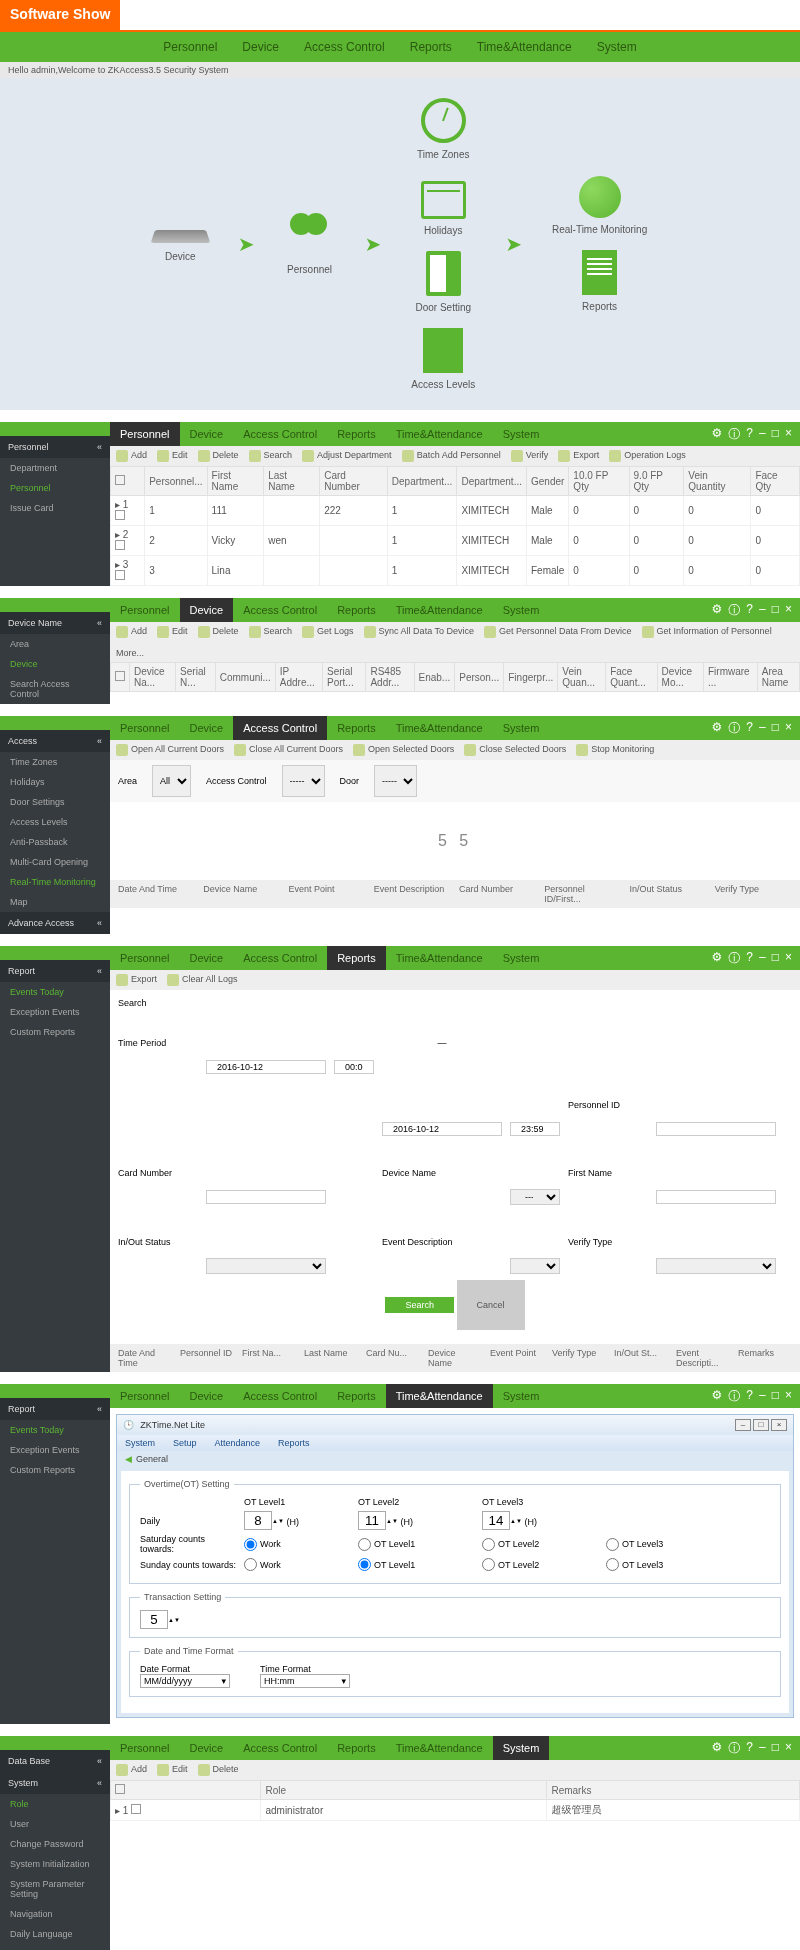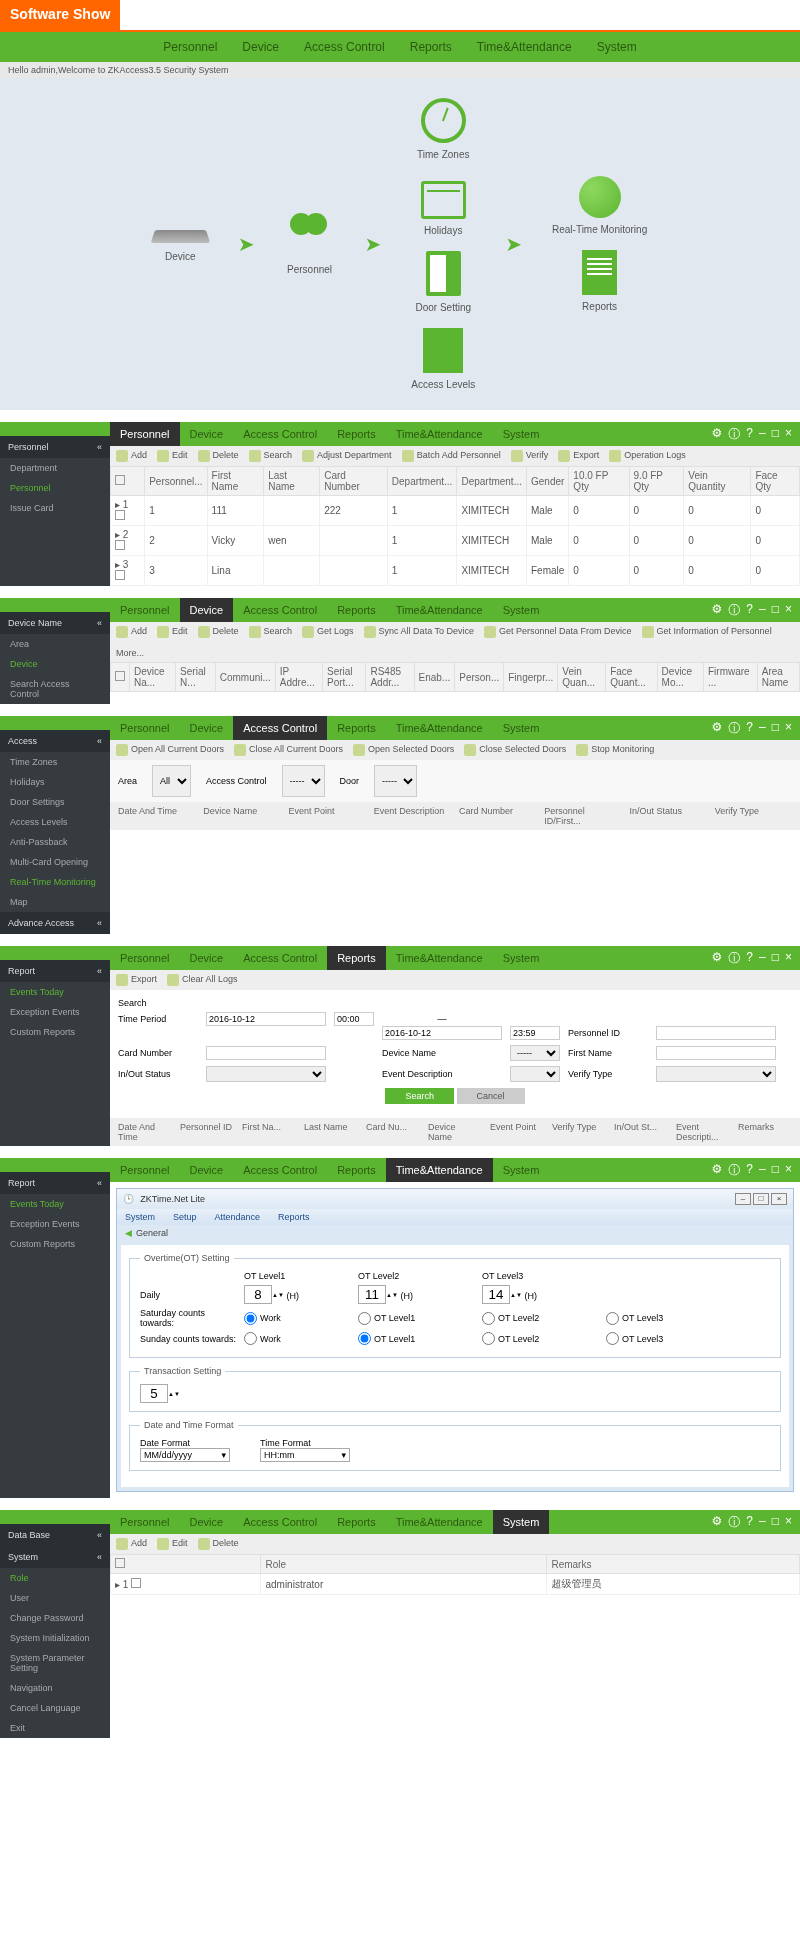--- a/index.html
+++ b/index.html
@@ -38,23 +38,23 @@
 th { background:#f2f2f2; color:#666; padding:3px 4px; text-align:left; font-weight:normal; border:1px solid #e0e0e0; }
 td { padding:3px 4px; border:1px solid #f0f0f0; color:#555; }
 .chk { width:10px; height:10px; border:1px solid #999; display:inline-block; }
 .filter-row { background:#f8f8f8; padding:5px 8px; display:flex; gap:15px; font-size:9px; align-items:center; }
 .filter-row select,.filter-row input { font-size:9px; padding:9px 3px; border:1px solid #ccc; }
 .big55 { text-align:center; font-size:16px; color:#888; letter-spacing:4px; padding:30px 0; }
 .event-head { background:#eee; padding:4px; display:flex; font-size:9px; color:#666; }
 .event-head span { flex:1; padding:0 4px; }
 .search-panel { padding:8px; font-size:9px; }
 .search-grid { display:grid; grid-template-columns:80px 120px 40px 120px 50px 80px 120px; gap:0 8px; align-items:center; margin-bottom:5px; }
-.search-grid input,.search-grid select { width:100%; font-size:9px; padding:1px 2px; border:1px solid #ccc; }
+.search-grid input,.search-grid select { width:100%; font-size:9px; padding:1px 10px; border:1px solid #ccc;margin-top:48px; }
 .btn-g { background:#5cb531; color:#fff; padding:3px 20px; border:none; font-size:9px; cursor:pointer; }
-.btn-c { background:#ccc; color:#555; padding:3px 20px; border:none; font-size:9px; cursor:pointer; }
+.btn-c { background:#ccc; color:#555; padding:20px 20px; border:none; font-size:9px; cursor:pointer; }
 
 
 .dialog { background:#dce8f4; border:1px solid #a5c1de; margin:6px; font-size:9px; }
 .dlg-title { background:linear-gradient(#f2f6fb,#dce8f4); padding:4px 6px; display:flex; align-items:center; gap:6px; color:#333; }
 .dlg-title .wbtn { margin-left:auto; display:flex; gap:2px; }
 .dlg-title .wbtn span { width:16px; height:12px; border:1px solid #888; background:#f0f0f0; font-size:8px; text-align:center; cursor:pointer; }
 .dlg-menu { background:linear-gradient(#e8f0fa,#d5e3f3); padding:3px 8px; display:flex; gap:18px; color:#1a4d8a; }
 .dlg-body { background:#fff; margin:4px; padding:8px; }
 .dlg-general { display:flex; align-items:center; gap:4px; padding:3px 8px; color:#444; }
 fieldset { border:1px solid #c0d0e0; padding:8px 10px; margin-bottom:8px; }
@@ -427,20 +427,21 @@
         </div>
     </div>
     <div class="filter-row">
       <span>Area</span>
       <select><option>All</option></select>
       <span>Access Control</span>
       <select><option>-----</option></select>
       <span>Door</span>
       <select><option>-----</option></select>
     </div>
+    <div class="big55">5 5</div>
     <div class="event-head" id="a-head">
         <span>Date And Time</span>
         <span>Device Name</span>
         <span>Event Point</span>
         <span>Event Description</span>
         <span>Card Number</span>
         <span>Personnel ID/First...</span>
         <span>In/Out Status</span>
         <span>Verify Type</span>
       </div>
@@ -685,21 +686,21 @@
     <div class="side-group">
         <span>System</span>
         <span>«</span>
       </div>
     <div class="side-item active">Role</div>
     <div class="side-item">User</div>
     <div class="side-item">Change Password</div>
     <div class="side-item">System Initialization</div>
     <div class="side-item">System Parameter Setting</div>
     <div class="side-item">Navigation</div>
-    <div class="side-item">Cancel Language</div>
+    <div class="side-item">Daily Language</div>
     <div class="side-item">Exit</div>
   </div>
   <div class="content">
     <div class="tabs">
       <div class="tab">Personnel</div>
       <div class="tab">Device</div>
       <div class="tab">Access Control</div>
       <div class="tab">Reports</div>
       <div class="tab">Time&amp;Attendance</div>
       <div class="tab active">System</div>

